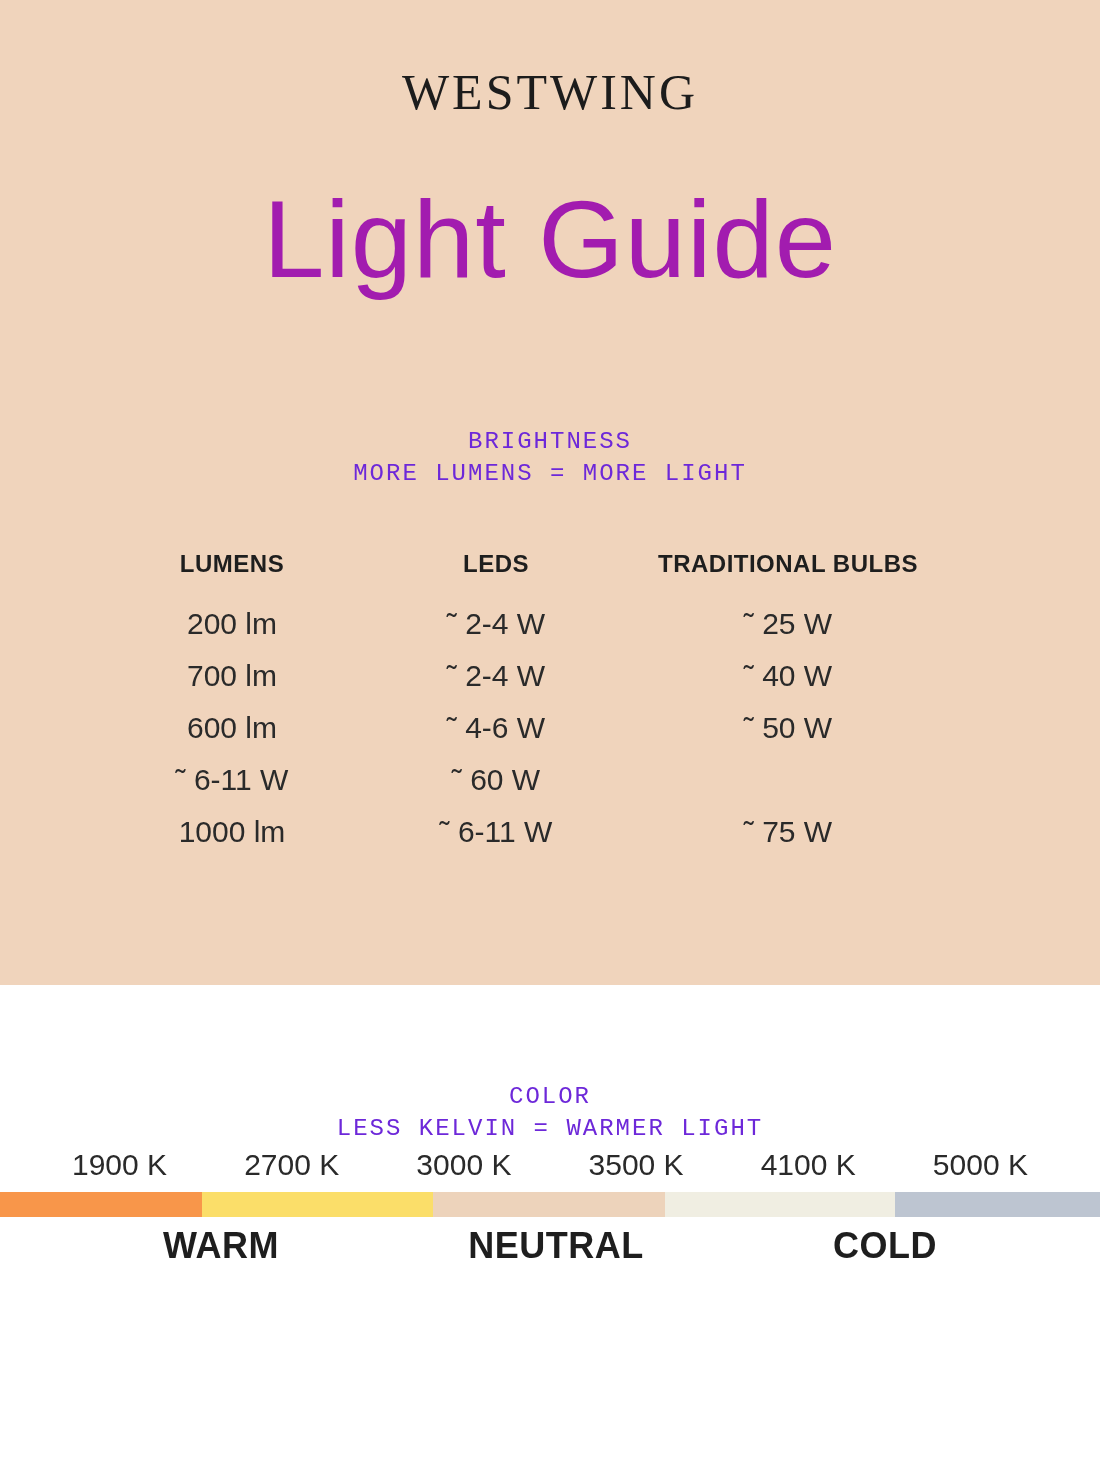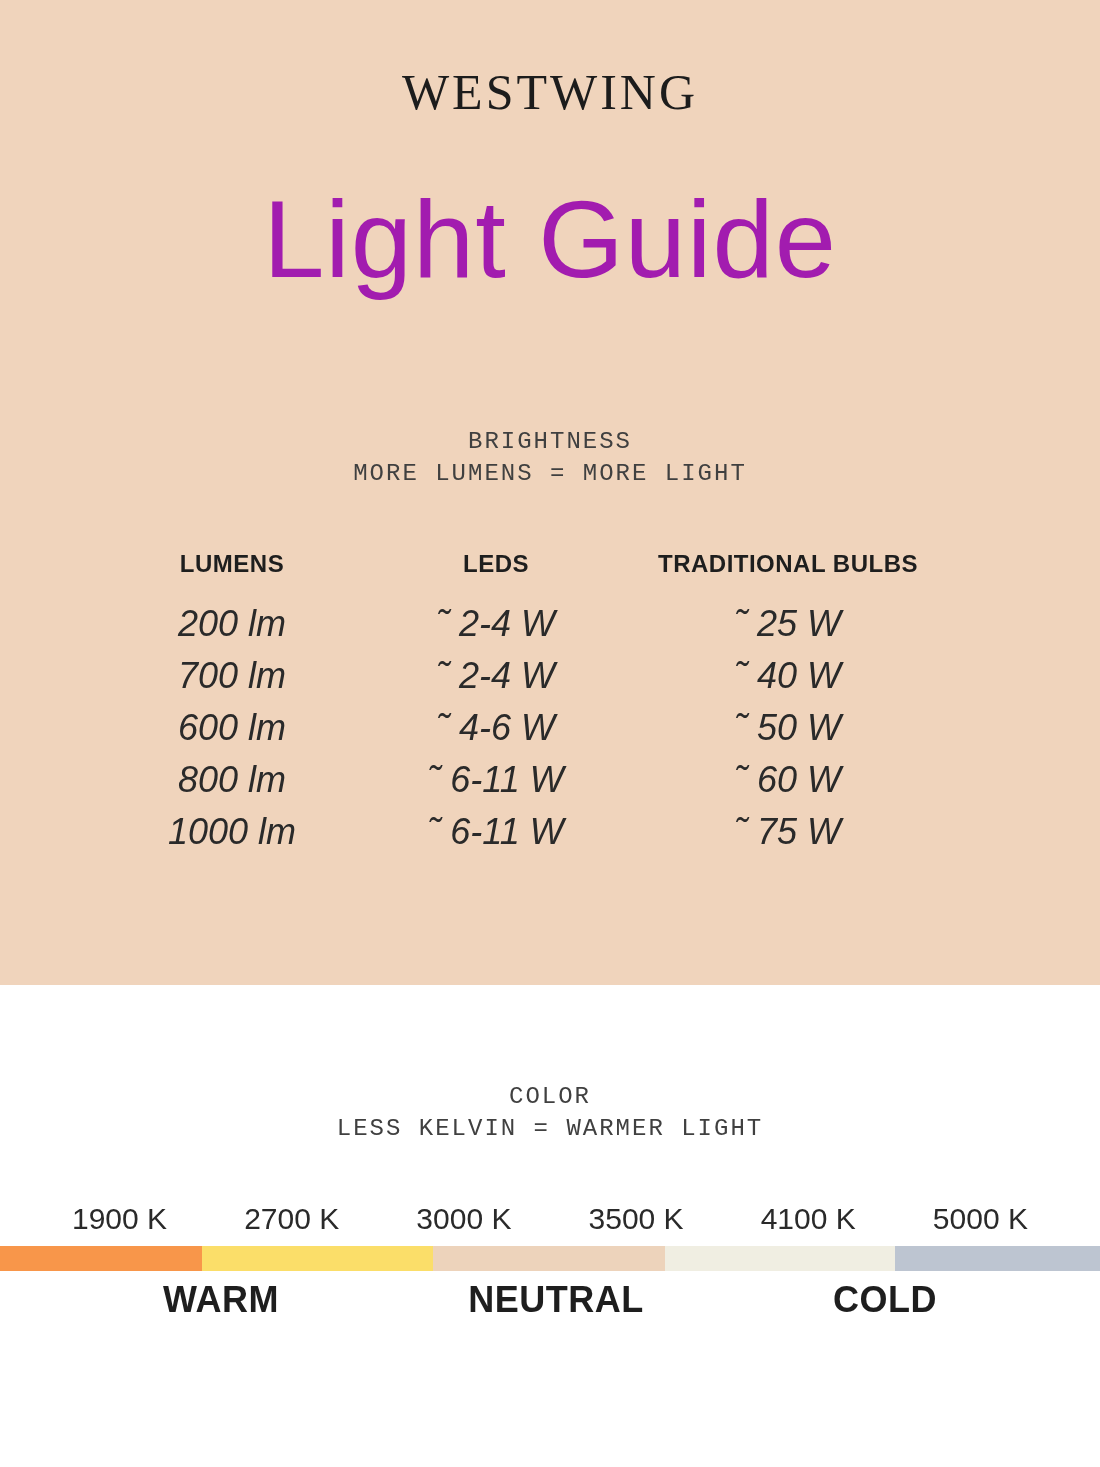--- a/index.html
+++ b/index.html
@@ -36,21 +36,21 @@
     line-height: 1.0;
     letter-spacing: 1px;
     color: #a21caf;
   }
   .mono-block {
     font-family: "Liberation Mono", monospace;
     font-size: 24px;
     line-height: 32px;
     font-weight: 500;
     letter-spacing: 2px;
-    color: #404040;
+    color: #6d28d9;
   }
   .top-section .mono-block { margin-top: 132px; }
 
   
   .lumens-table {
     margin-top: 56px;
     margin-left: 100px;
     width: 848px;
     text-align: center;
   }
@@ -60,37 +60,35 @@
   }
   .table-head .cell {
     font-size: 24px;
     font-weight: 700;
     line-height: 36px;
     letter-spacing: 0.5px;
     color: #1e1e1e;
   }
   .table-body { margin-top: 16px; }
   .table-body .cell {
-    font-size: 36px;
+    font-size: 30px;
     font-weight: 400;
     line-height: 52px;
     color: #2a2a2a;
-    font-style: italic;
   }
 
   
   .bottom-section {
     height: 482px;
     background: #FFFFFF;
     text-align: center;
   }
   .bottom-section .mono-block { padding-top: 96px; }
 
   .kelvin-row {
-    margin-top: 54px;
     display: flex;
     justify-content: space-between;
     padding: 0 72px;
     font-size: 30px;
     font-weight: 400;
     line-height: 40px;
     color: #2a2a2a;
   }
   .scale-bar {
     margin-top: 7px;
@@ -141,21 +139,20 @@
           <span class="cell">700 lm</span>
           <span class="cell">˜ 2-4 W</span>
           <span class="cell">˜ 40 W</span>
         </div>
         <div class="table-row">
           <span class="cell">600 lm</span>
           <span class="cell">˜ 4-6 W</span>
           <span class="cell">˜ 50 W</span>
         </div>
         <div class="table-row">
-          <span class="cell">800 lm</span>
           <span class="cell">˜ 6-11 W</span>
           <span class="cell">˜ 60 W</span>
         </div>
         <div class="table-row">
           <span class="cell">1000 lm</span>
           <span class="cell">˜ 6-11 W</span>
           <span class="cell">˜ 75 W</span>
         </div>
       </div>
     </div>

